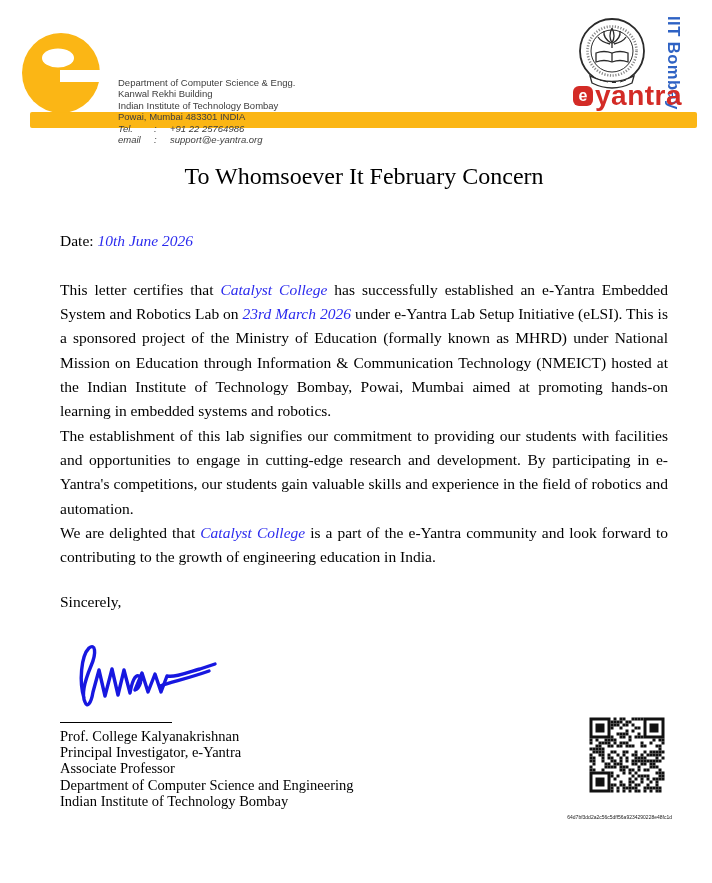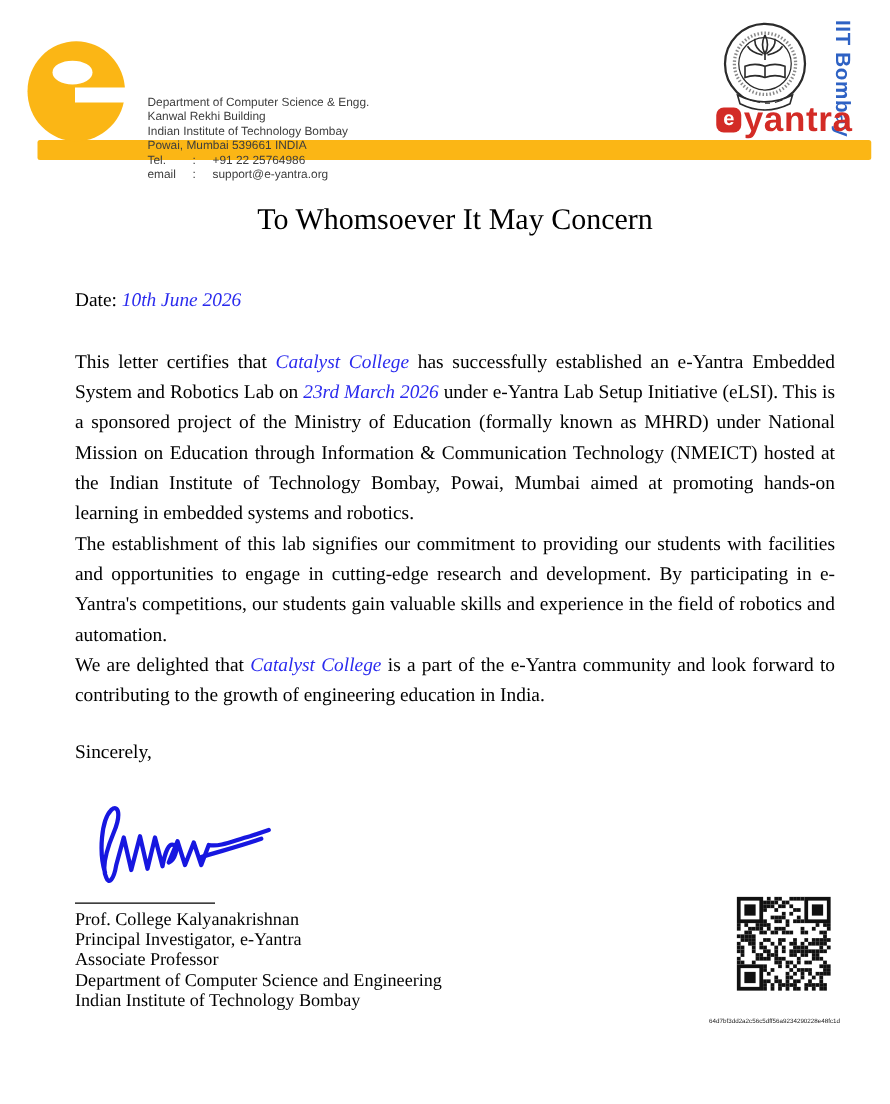--- a/index.html
+++ b/index.html
@@ -6,21 +6,21 @@
   .page{
     position:relative;width:712px;height:883px;background:#fff;overflow:hidden;
     font-family:"Liberation Serif", serif;color:#000;
   }
   
   .lh-art{position:absolute;left:0;top:0;}
   .addr{
     position:absolute;left:118px;top:37px;
     font-family:"Liberation Sans", sans-serif;font-size:9.5px;line-height:11.4px;color:#3d3d3d;margin-top:40px;
   }
-  .contact-row{display:flex;}
+  .contact-row{display:flex;font-style:italic;}
   .contact-lbl{width:36px;}
   .contact-sep{width:16px;}
   .seal{position:absolute;left:566px;top:12px;}
   .iit-vert{
     position:absolute;left:664px;top:16px;height:102px;
     writing-mode:vertical-rl;
     font-family:"Liberation Sans", sans-serif;font-weight:bold;font-size:16.5px;
     color:var(--iit-blue);letter-spacing:0.5px;
   }
   .eyantra{position:absolute;left:573px;top:80px;display:flex;align-items:center;
@@ -64,21 +64,21 @@
     <rect x="30" y="112" width="667" height="16" rx="2" class="fill-accent" fill="#FBB615"></rect>
     <ellipse cx="61" cy="73" rx="39" ry="40" class="fill-accent" fill="#FBB615"></ellipse>
     <ellipse cx="58" cy="58" rx="16" ry="9.5" fill="#ffffff"></ellipse>
     <rect x="60" y="70" width="46" height="12" fill="#ffffff"></rect>
   </svg>
 
   <div class="addr">
     <div>Department of Computer Science &amp; Engg.</div>
     <div>Kanwal Rekhi Building</div>
     <div>Indian Institute of Technology Bombay</div>
-    <div>Powai, Mumbai 539661 INDIA</div>
+    <div>Powai, Mumbai 483301 INDIA</div>
     <div class="contact-row">
       <span class="contact-lbl">Tel.</span>
         <span class="contact-sep">:</span>
         <span>+91 22 25764986</span>
     </div>
     <div class="contact-row">
       <span class="contact-lbl">email</span>
         <span class="contact-sep">:</span>
         <span>support@e-yantra.org</span>
     </div>
@@ -103,21 +103,21 @@
     </g>
   </svg>
 
   <div class="iit-vert">IIT Bombay</div>
 
   <div class="eyantra">
     <span class="ey-box">e</span>
     <span class="ey-word">yantra</span>
   </div>
 
-  <div class="title">To Whomsoever It May Concern</div>
+  <div class="title">To Whomsoever It February Concern</div>
 
   <div class="dateline">
     <span>Date: </span><span class="date-val">10th June 2026</span>
   </div>
 
   <div class="para p1"><span>This letter certifies that </span><span class="em">Catalyst College</span><span> has successfully established an e-Yantra Embedded System and Robotics Lab on </span><span class="em">23rd March 2026</span><span> under e-Yantra Lab Setup Initiative (eLSI). This is a sponsored project of the Ministry of Education (formally known as MHRD) under National Mission on Education through Information &amp; Communication Technology (NMEICT) hosted at the Indian Institute of Technology Bombay, Powai, Mumbai aimed at promoting hands-on learning in embedded systems and robotics.</span></div>
   <div class="para p3"><span>We are delighted that </span><span class="em">Catalyst College</span><span> is a part of the e-Yantra community and look forward to contributing to the growth of engineering education in India.</span></div>
   <div class="para p2"><span>The establishment of this lab signifies our commitment to providing our students with facilities and opportunities to engage in cutting-edge research and development. By participating in e-Yantra's competitions, our students gain valuable skills and experience in the field of robotics and automation.</span></div>
 
   <div class="closing">Sincerely,</div>

